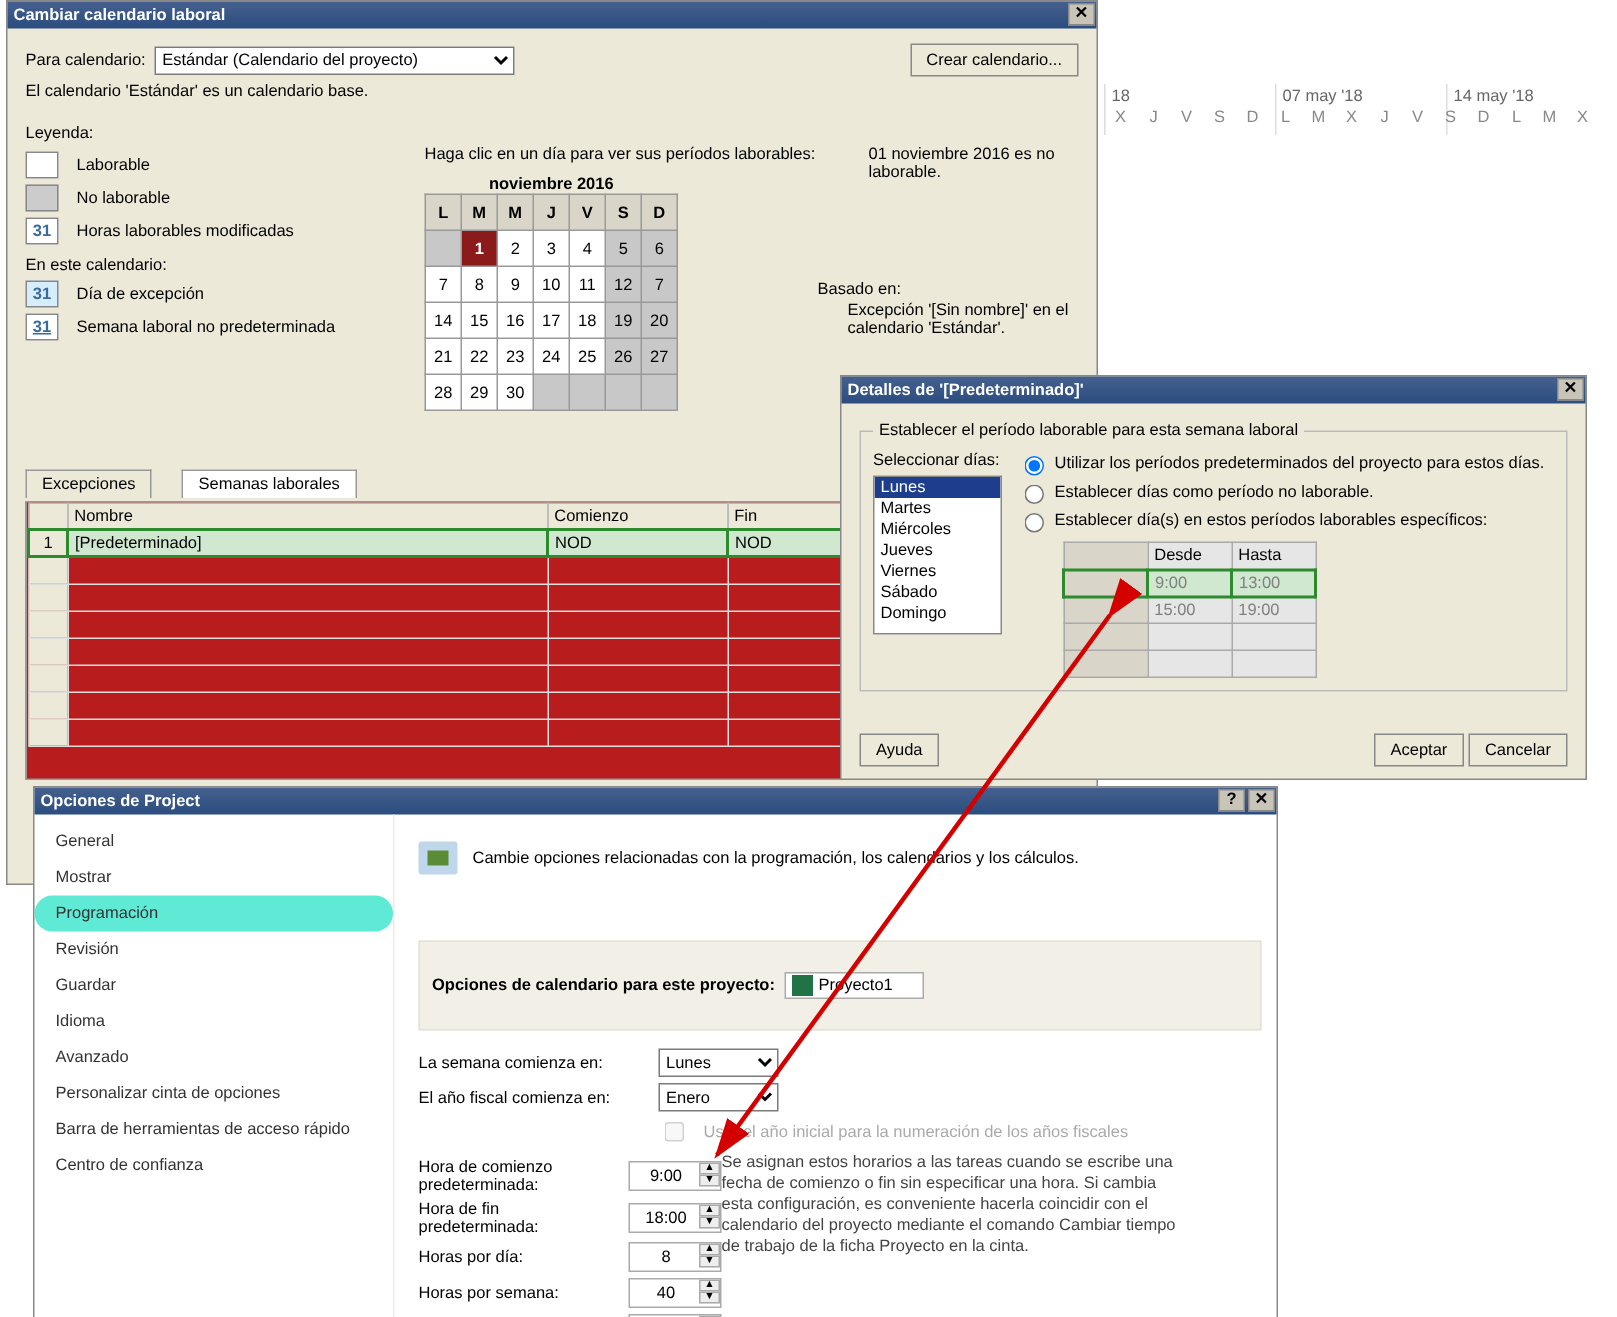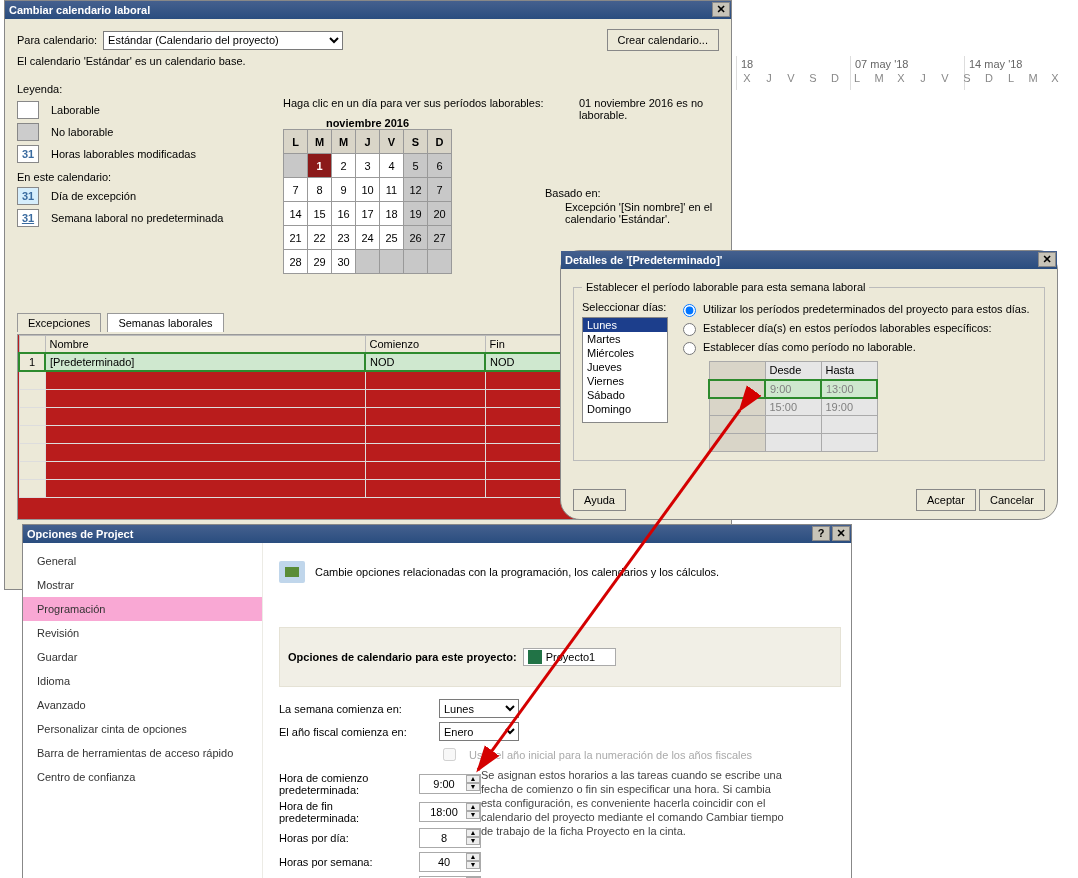--- a/index.html
+++ b/index.html
@@ -28,49 +28,49 @@
   .cal { position:absolute; left:278px; top:116px;}
   .cal-title{ font-weight:bold; text-align:center;}
   .cal table{ border-collapse:collapse;}
   .cal th,.cal td{ width:24px; height:24px; border:1px solid #999; text-align:center;}
   .cal th{ background:#d9d5c8;}
   .cal td{ background:#fff;}
   .cal td.gray{ background:#c8c8c8;}
   .cal td.sel{ background:#8b1a1a; color:#fff; font-weight:bold;}
   
   .tabs { position:absolute; left:12px; top:312px; display:flex;}
-  .tab { border:1px solid #999; border-bottom:none; background:#ece9d8; padding:3px 10px; margin-right:6px;}
+  .tab { border:1px solid #999; border-bottom:none; background:#ece9d8; padding:3px 10px; margin-right:20px;}
   .tab.active{ background:#fff;}
   
   .grid { position:absolute; left:12px; top:333px; right:12px; border:1px solid #999; background:#b91c1c; height:186px;}
   .grid table{ width:100%; border-collapse:collapse;}
   .grid th{ background:#ece9d8; border:1px solid #bbb; text-align:left; padding:2px 4px; font-weight:normal;}
   .grid td{ border:1px solid #ddd; padding:2px 4px; height:18px;}
   .grid tr.sel td{ background:#cfe8cf; border:2px solid #2d8a2d;}
   
   
-  .dlg2 { left:560px; top:250px; width:498px; height:270px;border-radius:20px;}
+  .dlg2 { left:560px; top:250px; width:498px; height:270px;}
   fieldset{ border:1px solid #bbb; margin:12px; padding:8px;}
   legend{ padding:0 4px;}
   .radio{ display:flex; align-items:center; gap:4px; margin-bottom:3px;}
   .daylist{ width:86px; height:106px; border:1px solid #888; background:#fff; overflow:hidden;}
   .daylist div{ padding:1px 4px;}
   .daylist div.sel{ background:#1c3e8c; color:#fff;}
   .timegrid{ border:1px solid #aaa; border-collapse:collapse;}
   .timegrid th,.timegrid td{ border:1px solid #aaa; width:56px; height:18px; padding:1px 4px; background:#e6e6e6; text-align:left; font-weight:normal;}
   .timegrid td{ color:#808080;}
   .timegrid tr.first td{ background:#cfe8cf; border:2px solid #2d8a2d;}
   .dlg2 .bbar{ position:absolute; bottom:8px; left:0; right:0; display:flex; justify-content:space-between; padding:0 12px;}
   
   
   .dlg3 { position:absolute; left:22px; top:524px; width:830px; height:454px; background:#fff; border:1px solid #888;}
   .dlg3 .titlebar{}
   .nav { position:absolute; left:0; top:18px; width:240px; bottom:0; border-right:1px solid #ecebe5; padding:6px 0;}
   .nav .item{ padding:6px 14px; color:#333;}
-  .nav .item.active{ background:#f9a8d4;}
+  .nav .item.active{ background:#5eead4;border-radius:12px;}
   .content{ position:absolute; left:256px; right:10px; top:30px;}
   .heading{ display:flex; align-items:center; gap:10px; margin:6px 0 16px;}
   .heading .icon{ width:26px; height:22px; background:#5a8c36; border:6px solid #c0d6eb; border-radius:2px;}
   .section-title{ background:#f1efe6; border:1px solid #e5e2d5; padding:20px 8px; display:flex; align-items:center; gap:6px; margin-bottom:12px;margin-top:44px;}
   .spin{ position:relative; width:62px; display:inline-block;}
   .spin input{ width:62px; height:20px; border:1px solid #aaa; padding:1px 16px 1px 4px; text-align:center;}
   .spin .arrows{ position:absolute; right:1px; top:1px; width:14px; height:18px; display:flex; flex-direction:column;}
   .spin .arrows span{border:1px solid #aaa; height:8px; font-size:7px; text-align:center; line-height:6px; background:#eee;}
   .opt-row{ display:flex; align-items:center; gap:10px; margin:4px 0;}
   .lbl{ width:150px;}
@@ -388,25 +388,25 @@
           <div>Domingo</div>
         </div>
       </div>
       <div style="flex:1">
         <div class="radio">
             <input type="radio" checked="" style="">
             <span>Utilizar los períodos predeterminados del proyecto para estos días.</span>
           </div>
         <div class="radio">
             <input type="radio" style="">
-            <span>Establecer día(s) en estos períodos laborables específicos:</span>
+            <span>Establecer días como período no laborable.</span>
           </div>
         <div class="radio">
             <input type="radio" style="">
-            <span>Establecer días como período no laborable.</span>
+            <span>Establecer día(s) en estos períodos laborables específicos:</span>
           </div>
 
         <table class="timegrid" style="margin-left:30px; margin-top:6px">
           <tbody>
               <tr>
                 <th style="width:16px;background:#d9d5c8"></th>
                 <th>Desde</th>
                 <th>Hasta</th>
               </tr>
           <tr class="first">

